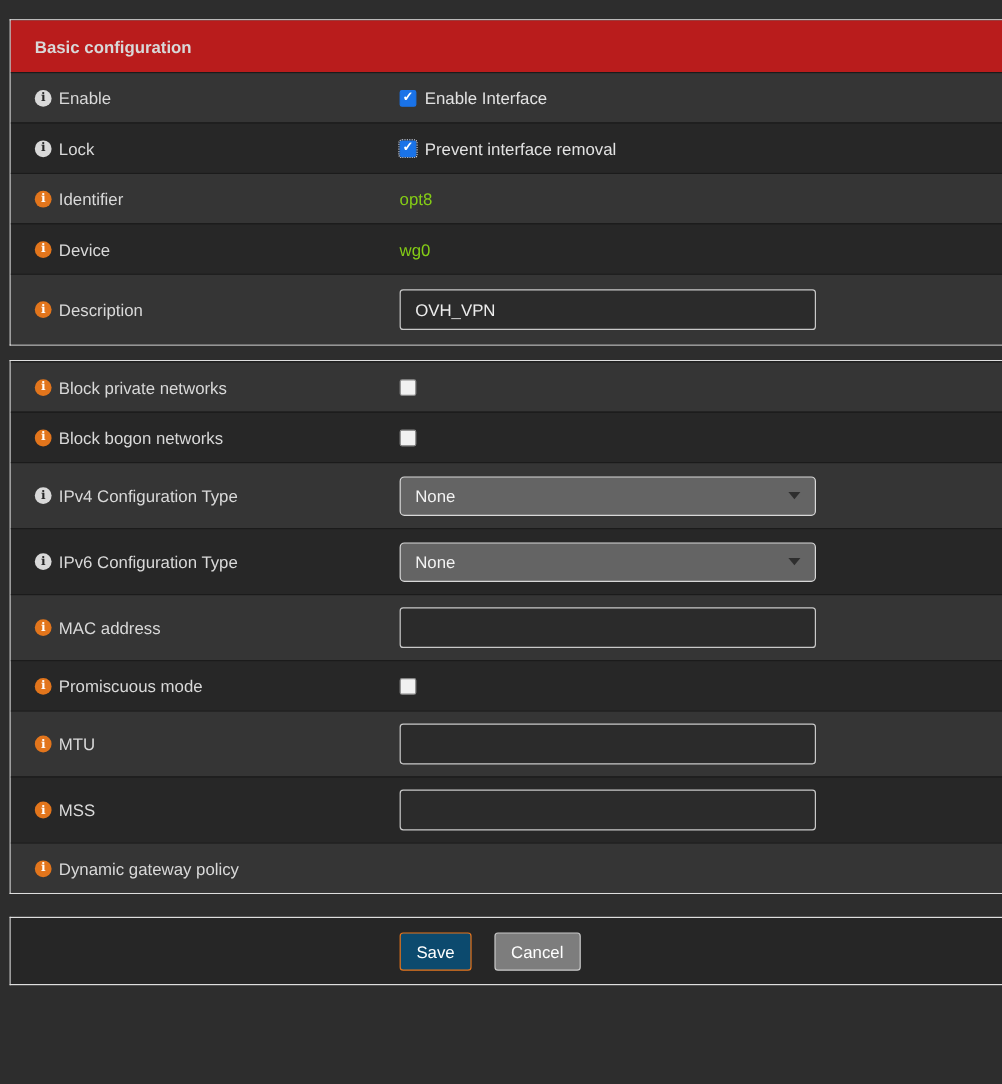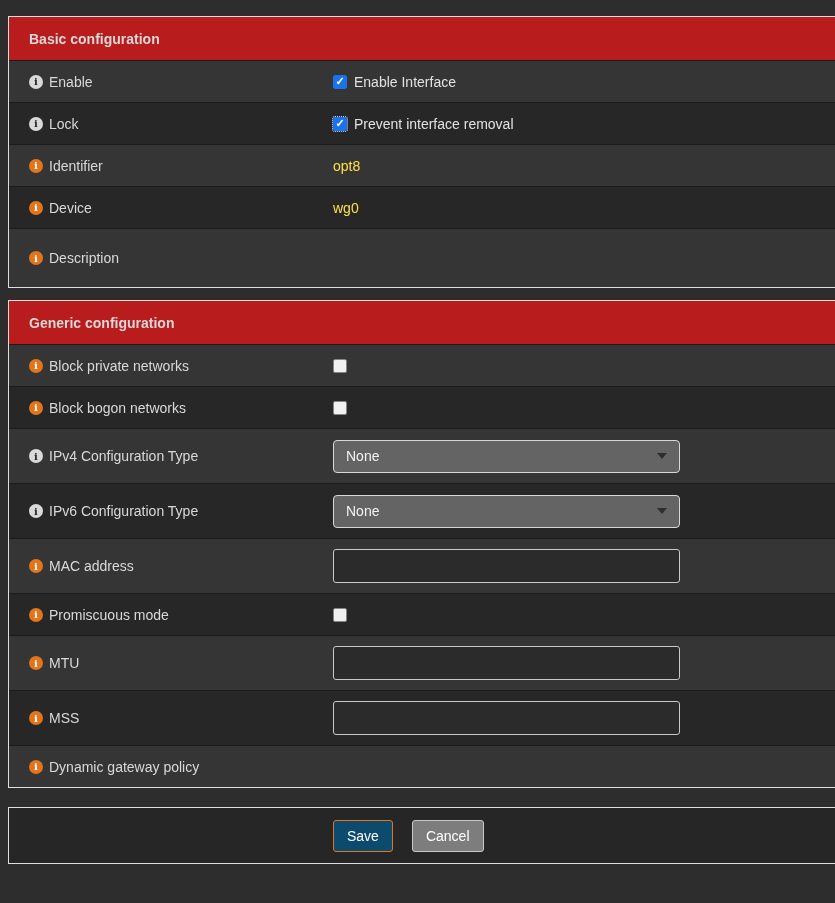--- a/index.html
+++ b/index.html
@@ -127,21 +127,21 @@
     color: #f2f2f2;
     cursor: pointer;
   }
   .select-caret {
     margin-left: auto;
     width: 0; height: 0;
     border-left: 5px solid transparent;
     border-right: 5px solid transparent;
     border-top: 6px solid #2e2e2e;
   }
-  .static-value { color: #fde047; }
+  .static-value { color: #84cc16; }
   
   .buttons-panel .btn-row {
     height: 55px;
     display: flex; align-items: center;
     padding-left: 324px;
     background: #262626;
   }
   .btn {
     height: 32px;
     font-size: 14px;
@@ -206,24 +206,26 @@
             </div>
             <div class="cell-content">
               <span class="static-value">wg0</span>
             </div>
           </div>
           <div class="row light xtall">
             <div class="cell-label">
               <span class="info-icon orange">i</span>
               <span>Description</span>
             </div>
+            <div class="cell-content">
+              <input type="text" class="text-input" value="OVH_VPN" style="">
+            </div>
           </div>
         </div>
         <div class="panel">
-          <div class="row-header">Generic configuration</div>
           <div class="row light">
             <div class="cell-label">
               <span class="info-icon orange">i</span>
               <span>Block private networks</span>
             </div>
             <div class="cell-content">
               <span class="checkbox"></span>
             </div>
           </div>
           <div class="row dark">

